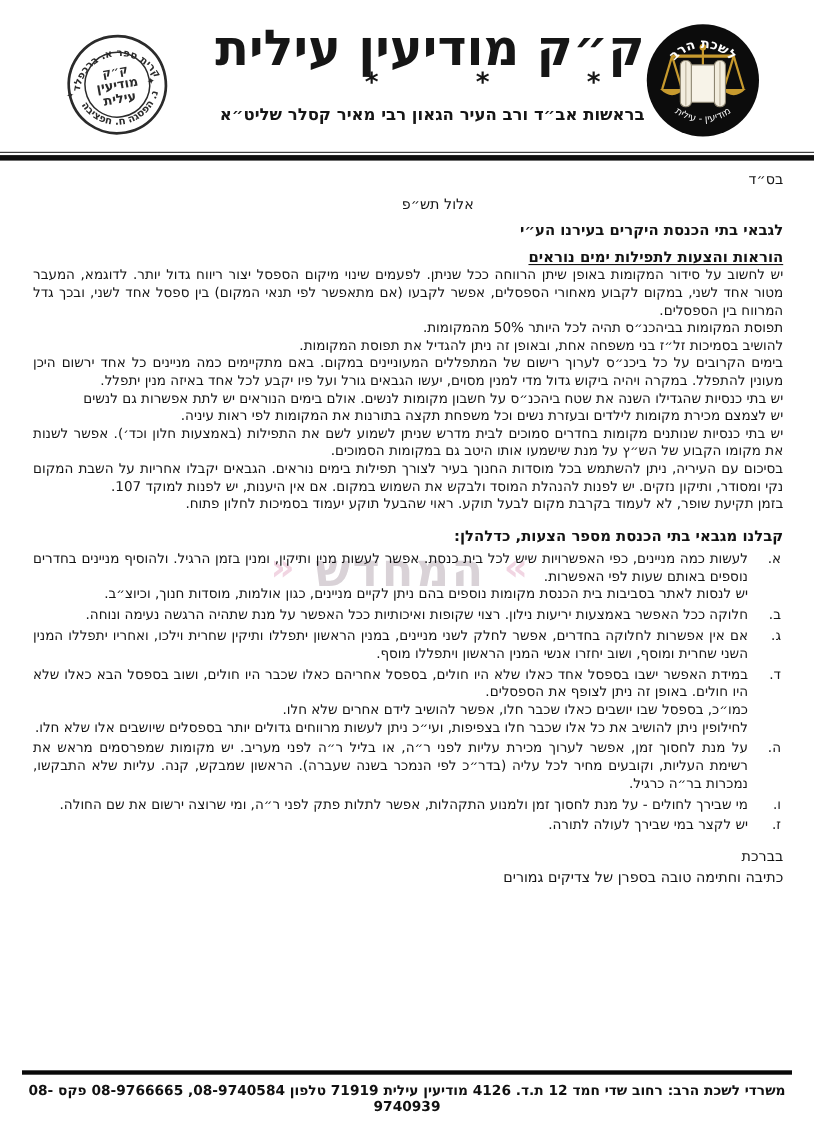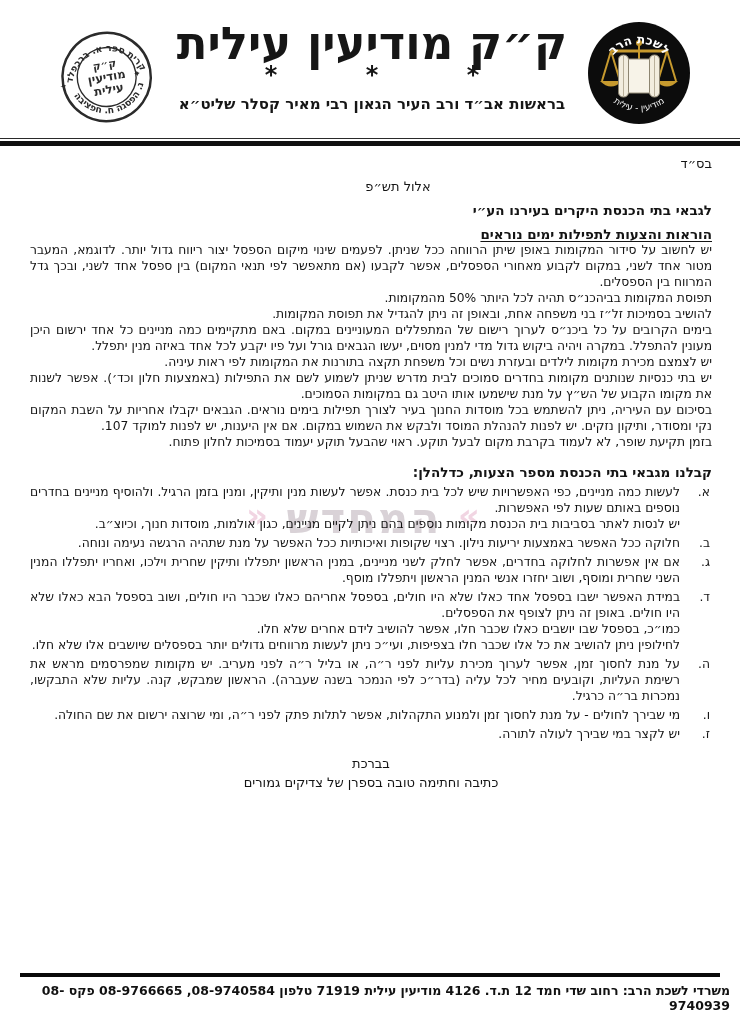--- a/index.html
+++ b/index.html
@@ -8,21 +8,21 @@
     font-family:"DejaVu Sans",sans-serif;color:#141414;overflow:hidden;
     margin:0 auto;
   }
   
   .header{
     direction:rtl;display:flex;align-items:flex-start;justify-content:space-between;
     padding:18px 48px 0 56px;
   }
   .emblem-wrap{flex:0 0 auto;margin-top:2px;}
   .seal-wrap{flex:0 0 auto;margin-top:8px;transform:rotate(-10deg);}
-  .head-center{flex:1 1 auto;text-align:center;padding-top:2px;}
+  .head-center{flex:1 1 auto;text-align:right;padding-top:2px;}
   .main-title{
     font-size:45px;font-weight:bold;line-height:1.05;margin:0;
     letter-spacing:0px;color:#161616;
   }
   .asterisks{
     direction:ltr;font-size:24px;font-weight:bold;margin-top:-6px;
     letter-spacing:40px;padding-left:40px;color:#161616;
   }
   .subtitle{font-size:15px;font-weight:bold;margin-top:6px;color:#161616;}
   .rule-double{
@@ -38,35 +38,35 @@
     font-size:13.5px;font-weight:bold;margin-top:8px;
     text-decoration:underline;text-underline-offset:2px;
   }
   .para{
     font-size:12.3px;line-height:16px;margin:0;text-align:justify;
   }
   .sec2-title{font-size:13.5px;font-weight:bold;margin:14px 0 4px 0;}
   .li{display:flex;margin:0 0 3px 0;}
   .li-marker{flex:0 0 30px;font-size:12.3px;line-height:16px;padding-right:2px;}
   .li-text{flex:1 1 auto;}
-  .closing{margin-top:12px;text-align:center;}
+  .closing{margin-top:12px;}
   .closing-line{font-size:13px;line-height:19px;}
   
   .watermark{
     position:absolute;left:246px;top:494px;z-index:2;pointer-events:none;
     direction:rtl;font-size:42px;font-weight:bold;opacity:.5;
     mix-blend-mode:multiply;white-space:nowrap;letter-spacing:2px;
   }
   .wm-text{color:#b3a6af;}
   .wm-bracket{color:#e4abc6;font-size:34px;vertical-align:6px;}
   
   .footer{position:absolute;left:0;right:0;bottom:0;background:#fff;z-index:3;}
   .footer-rule{margin:0 20px;border-top:4.5px solid #090909;}
   .footer-text{
-    direction:rtl;text-align:right;font-size:12.5px;font-weight:bold;
+    direction:rtl;text-align:center;font-size:12.5px;font-weight:bold;
     margin:6px 10px 11px 10px;color:#111;
   }
 </style>
 </head>
 <body>
 
 <div class="page">
 
   <div class="header">
 
@@ -140,20 +140,21 @@
     <div class="bsd">בס״ד</div>
     <div class="date-line">אלול תש״פ</div>
     <div class="addressee">לגבאי בתי הכנסת היקרים בעירנו הע״י</div>
     <div class="sec-title">הוראות והצעות לתפילות ימים נוראים</div>
 
     <div>
         <p class="para">יש לחשוב על סידור המקומות באופן שיתן הרווחה ככל שניתן. לפעמים שינוי מיקום הספסל יצור ריווח גדול יותר. לדוגמא, המעבר מטור אחד לשני, במקום לקבוע מאחורי הספסלים, אפשר לקבעו (אם מתאפשר לפי תנאי המקום) בין ספסל אחד לשני, ובכך גדל המרווח בין הספסלים.</p>
         <p class="para">תפוסת המקומות בביהכנ״ס תהיה לכל היותר 50% מהמקומות.</p>
         <p class="para">להושיב בסמיכות זל״ז בני משפחה אחת, ובאופן זה ניתן להגדיל את תפוסת המקומות.</p>
         <p class="para">בימים הקרובים על כל ביכנ״ס לערוך רישום של המתפללים המעוניינים במקום. באם מתקיימים כמה מניינים כל אחד ירשום היכן מעונין להתפלל. במקרה ויהיה ביקוש גדול מדי למנין מסוים, יעשו הגבאים גורל ועל פיו יקבע לכל אחד באיזה מנין יתפלל.</p>
+        <p class="para">יש בתי כנסיות שהגדילו השנה את שטח ביהכנ״ס על חשבון מקומות לנשים. אולם בימים הנוראים יש לתת אפשרות גם לנשים</p>
         <p class="para">יש לצמצם מכירת מקומות לילדים ובעזרת נשים וכל משפחת תקצה בתורנות את המקומות לפי ראות עיניה.</p>
         <p class="para">יש בתי כנסיות שנותנים מקומות בחדרים סמוכים לבית מדרש שניתן לשמוע לשם את התפילות (באמצעות חלון וכד׳). אפשר לשנות את מקומו הקבוע של הש״ץ על מנת שישמעו אותו היטב גם במקומות הסמוכים.</p>
         <p class="para">בסיכום עם העיריה, ניתן להשתמש בכל מוסדות החנוך בעיר לצורך תפילות בימים נוראים. הגבאים יקבלו אחריות על השבת המקום נקי ומסודר, ותיקון נזקים. יש לפנות להנהלת המוסד ולבקש את השמוש במקום. אם אין היענות, יש לפנות למוקד 107.</p>
         <p class="para">בזמן תקיעת שופר, לא לעמוד בקרבת מקום לבעל תוקע. ראוי שהבעל תוקע יעמוד בסמיכות לחלון פתוח.</p>
       </div>
 
     <div class="sec2-title">קבלנו מגבאי בתי הכנסת מספר הצעות, כדלהלן:</div>
 
     <div>
         <div class="li">

